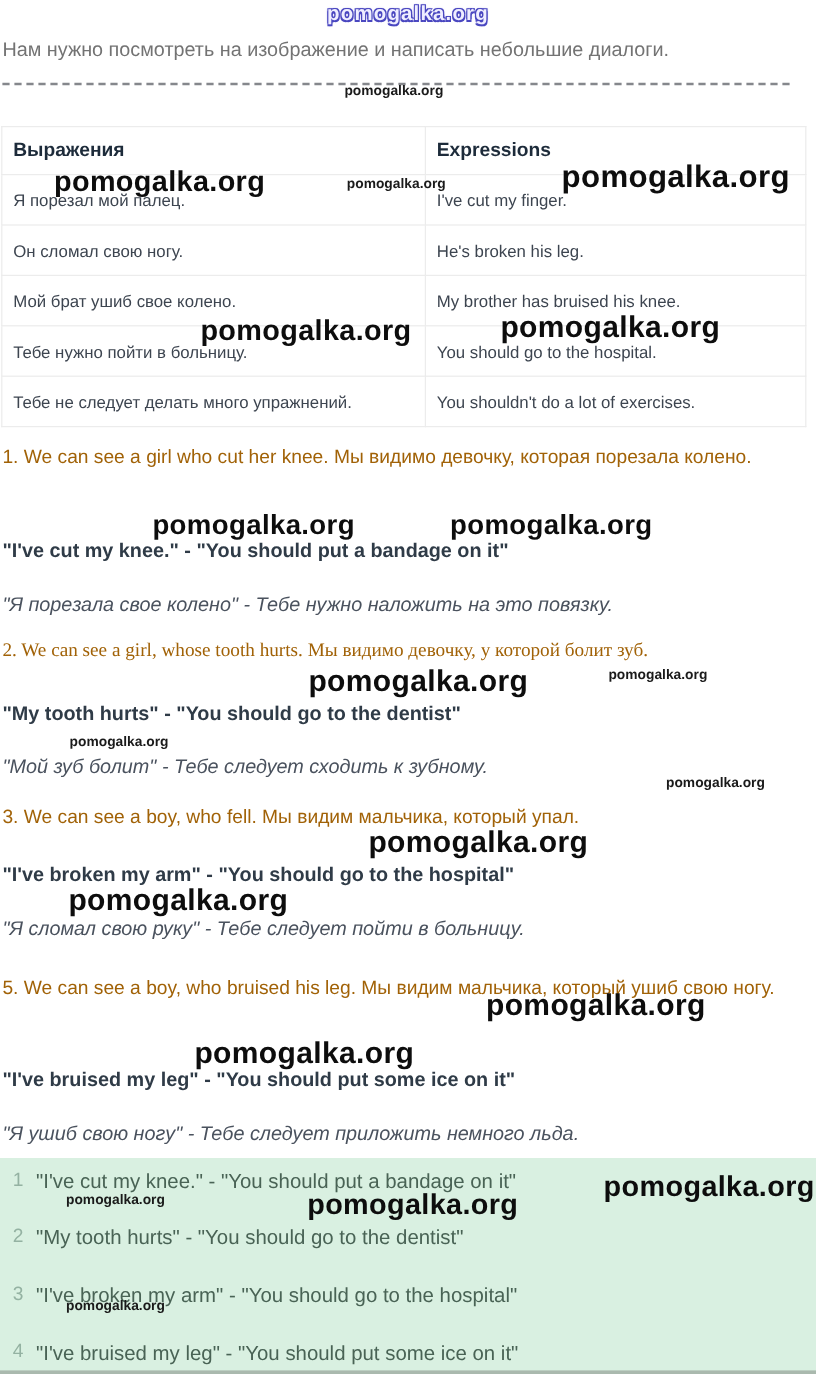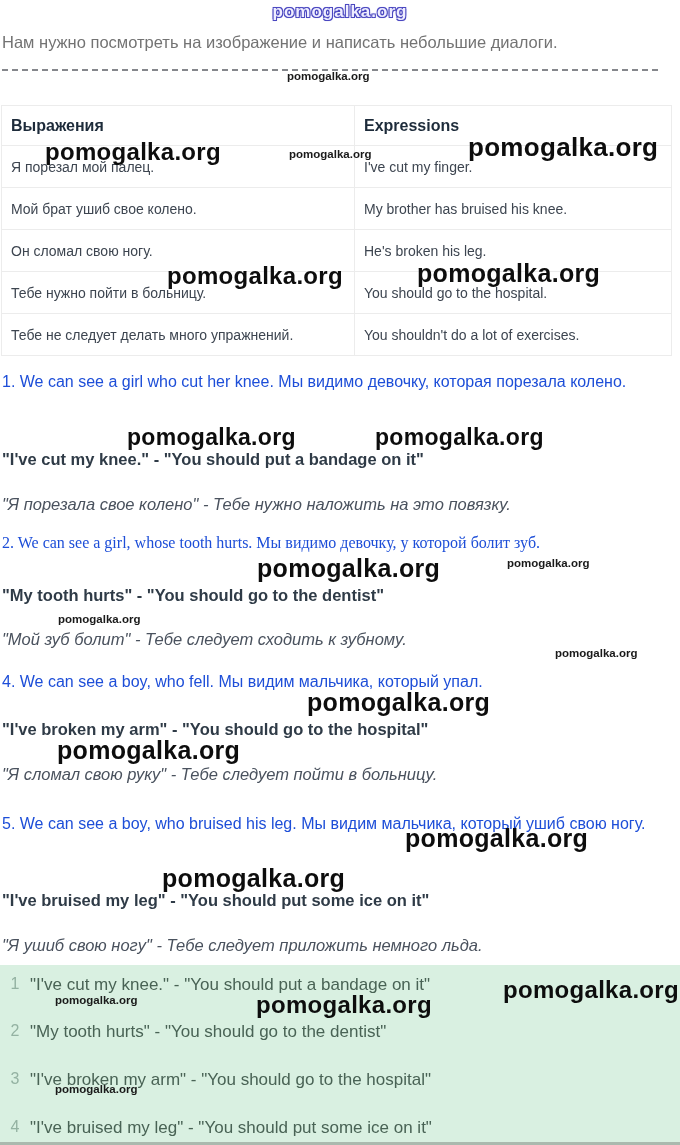--- a/index.html
+++ b/index.html
@@ -51,21 +51,21 @@
     vertical-align:middle;
     text-align:left;
     color:#3d4550;
     height:41px;
   }
   table.exp th {
     height:39px;
     font-size:16px; font-weight:bold; color:#1d2b3a;
   }
   .sec { position:absolute; left:2px; width:676px; font-size:16px; }
-  .sec-intro { line-height:41px; color:#1d4ed8; }
+  .sec-intro { line-height:41px; color:#a16207; }
   .sec-bold  { font-weight:bold; color:#2f3b47; font-size:16.5px; }
   .sec-ital  { font-style:italic; color:#4a525e; font-size:16.5px; }
   .answers {
     position:absolute; top:965px; left:0; width:680px; height:180px;
     background:#d9f0e1;
   }
   .ans-row { position:absolute; left:0; width:680px; display:flex; align-items:flex-start; }
   .ans-num {
     width:30px; flex:0 0 30px; text-align:center;
     font-size:16px; color:#94b2a2;
@@ -89,47 +89,47 @@
   <tbody>
       <tr>
     <th style="width:50%">Выражения</th>
     <th>Expressions</th>
   </tr>
   <tr>
     <td>Я порезал мой палец.</td>
     <td>I've cut my finger.</td>
   </tr>
   <tr>
+    <td>Он сломал свою ногу.</td>
+    <td>He's broken his leg.</td>
+  </tr>
+  <tr>
     <td>Мой брат ушиб свое колено.</td>
     <td>My brother has bruised his knee.</td>
-  </tr>
-  <tr>
-    <td>Он сломал свою ногу.</td>
-    <td>He's broken his leg.</td>
   </tr>
   <tr>
     <td>Тебе нужно пойти в больницу.</td>
     <td>You should go to the hospital.</td>
   </tr>
   <tr>
     <td>Тебе не следует делать много упражнений.</td>
     <td>You shouldn't do a lot of exercises.</td>
   </tr>
 </tbody>
   </table>
 
 <div class="sec sec-intro" style="top:361px">1. We can see a girl who cut her knee. Мы видимо девочку, которая порезала колено.</div>
 <div class="sec sec-bold" style="top:450px">"I've cut my knee." - "You should put a bandage on it"</div>
 <div class="sec sec-ital" style="top:495px">"Я порезала свое колено" - Тебе нужно наложить на это повязку.</div>
 
 <div class="sec sec-intro" style="top:532px; line-height:22px;font-family:Liberation Serif, serif;">2. We can see a girl, whose tooth hurts. Мы видимо девочку, у которой болит зуб.</div>
 <div class="sec sec-bold" style="top:586px">"My tooth hurts" - "You should go to the dentist"</div>
 <div class="sec sec-ital" style="top:630px">"Мой зуб болит" - Тебе следует сходить к зубному.</div>
 
-<div class="sec sec-intro" style="top:671px; line-height:22px;">4. We can see a boy, who fell. Мы видим мальчика, который упал.</div>
+<div class="sec sec-intro" style="top:671px; line-height:22px;">3. We can see a boy, who fell. Мы видим мальчика, который упал.</div>
 <div class="sec sec-bold" style="top:720px">"I've broken my arm" - "You should go to the hospital"</div>
 <div class="sec sec-ital" style="top:765px">"Я сломал свою руку" - Тебе следует пойти в больницу.</div>
 
 <div class="sec sec-intro" style="top:803px">5. We can see a boy, who bruised his leg. Мы видим мальчика, который ушиб свою ногу.</div>
 <div class="sec sec-bold" style="top:891px">"I've bruised my leg" - "You should put some ice on it"</div>
 <div class="sec sec-ital" style="top:936px">"Я ушиб свою ногу" - Тебе следует приложить немного льда.</div>
 
 <div class="answers">
   <div class="ans-row" style="top:10px">
     <div class="ans-num">1</div>

